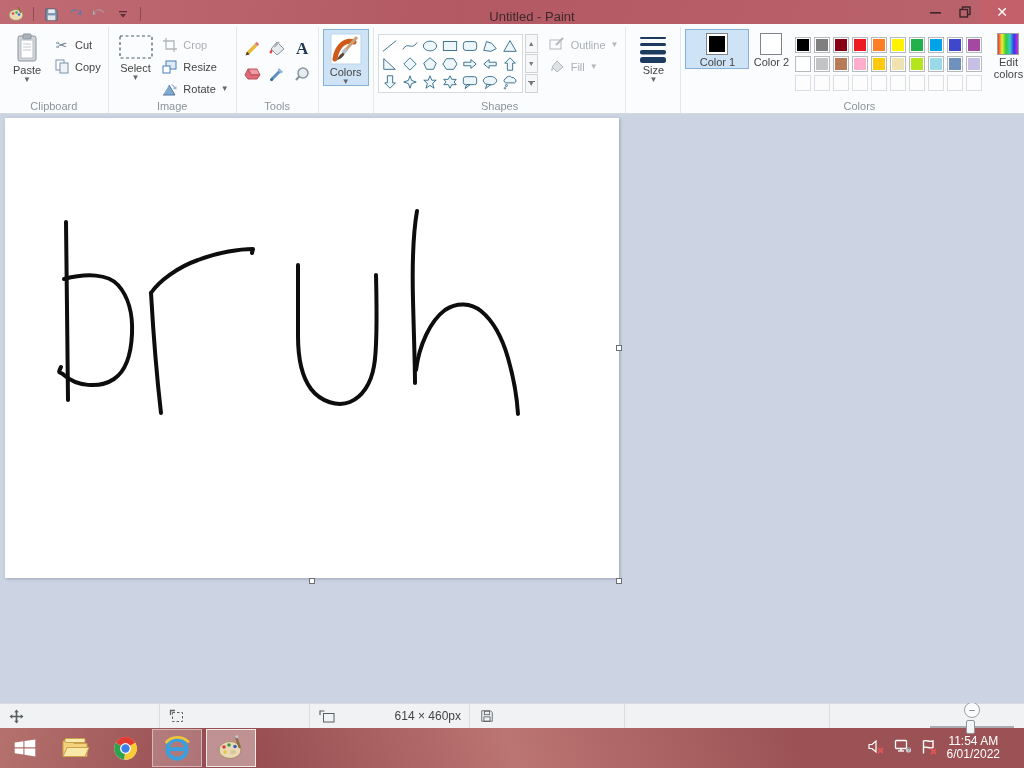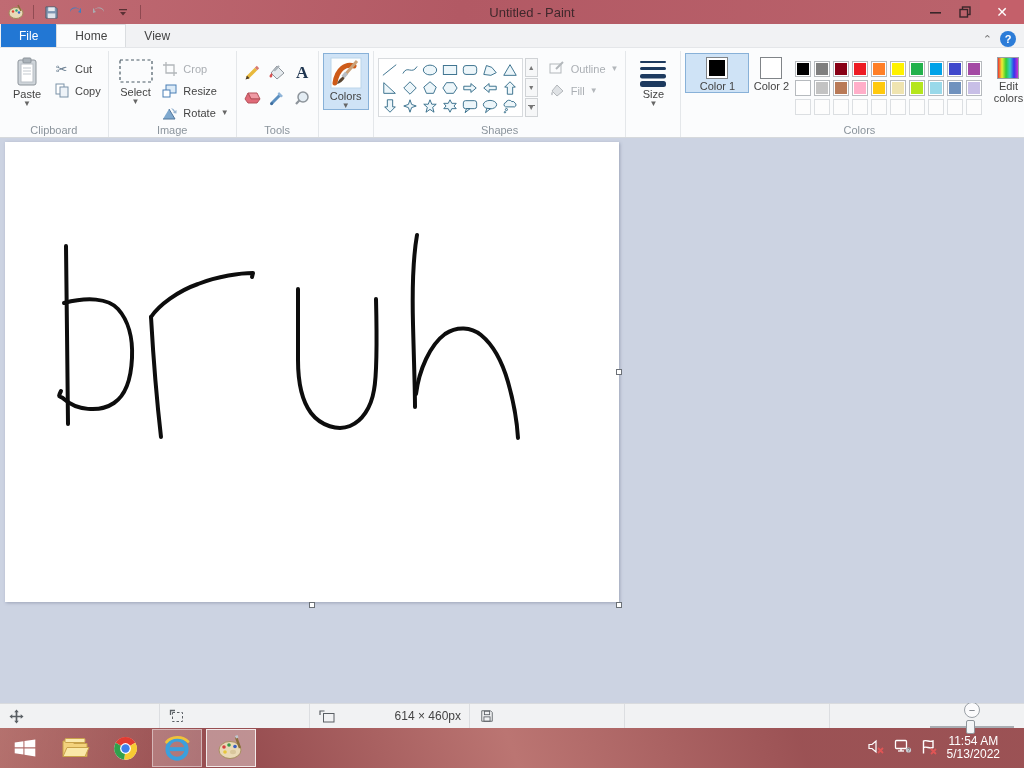--- a/index.html
+++ b/index.html
@@ -1,21 +1,21 @@
 <!DOCTYPE html>
 <html><head>
 <meta charset="utf-8">
 <style>
   * { box-sizing: border-box; margin: 0; padding: 0; }
   html,body { width:1024px; height:768px; overflow:hidden; }
   body { font-family:"Liberation Sans", sans-serif; font-size:12px; color:#444; -webkit-user-select:none; user-select:none; }
   .app { display:flex; flex-direction:column; width:1024px; height:768px; }
 
   
-  .titlebar { height:24px; flex:0 0 24px; background:linear-gradient(100deg,#c06b73,#b25964 45%,#bb636c); display:flex; align-items:center; }
+  .titlebar { height:24px; flex:0 0 24px; background:linear-gradient(100deg,#c06b73,#b25964 45%,#bb636c); display:flex; align-items:flex-end; }
   .qat { display:flex; align-items:center; gap:4px; padding-left:6px; }
   .qat .sep { width:1px; height:14px; background:rgba(60,20,25,.35); margin:0 3px; }
   .qat-btn { width:20px; height:20px; display:flex; align-items:center; justify-content:center; }
   .win-title { flex:1; text-align:center; font-size:13px; color:#40282c; }
   .win-controls { display:flex; height:24px; }
   .win-btn { width:30px; height:24px; display:flex; align-items:center; justify-content:center; color:#3a262a; }
   .win-btn.close { width:44px; background:#c4606a; color:#fff; font-size:14px; }
 
   
   .tabrow { height:24px; flex:0 0 24px; background:#f1f2f4; display:flex; align-items:flex-end; border-bottom:1px solid #e4e6e9; }
@@ -137,29 +137,20 @@
       <div class="win-btn">
           <svg width="12" height="12" viewBox="0 0 12 12" fill="none" stroke="#3a262a" stroke-width="1.4">
             <rect x="3.5" y="1" width="7.5" height="7.5"></rect>
             <rect x="1" y="3.5" width="7.5" height="7.5" fill="#bb636c"></rect>
           </svg>
         </div>
       <div class="win-btn close">✕</div>
     </div>
   </div>
 
-  <div class="tabrow">
-    <div class="tab file">File</div>
-    <div class="tab selected">Home</div>
-    <div class="tab">View</div>
-    <div class="tabrow-right">
-      <span class="chevron-up">⌃</span>
-      <span class="help-circle">?</span>
-    </div>
-  </div>
 
   <div class="ribbon">
 
     <div class="rgroup" style="width:110px">
       <div class="bigbtn">
         <svg width="24" height="30" viewBox="0 0 24 30">
             <rect x="3" y="3" width="18" height="25" rx="2" fill="#cfd5da" stroke="#8d949b"></rect>
             <rect x="8" y="1" width="8" height="5" rx="1" fill="#aab2b9" stroke="#8d949b"></rect>
             <rect x="6" y="7" width="12" height="18" fill="#fff" stroke="#b9bfc5"></rect>
             <line x1="8" y1="11" x2="16" y2="11" stroke="#c3c9cf"></line>
@@ -677,18 +668,18 @@
           </svg>
       </span>
       <span>
         <svg width="17" height="16" viewBox="0 0 17 16">
             <path d="M2.5,1.5 V14.5 M2.5,2 C6,0.5 8,3.5 12,2 V8.5 C8,10 6,7 2.5,8.5" fill="none" stroke="#fff" stroke-width="1.4"></path>
             <path d="M10,10 l5,5 M15,10 l-5,5" stroke="#e05555" stroke-width="1.8"></path>
           </svg>
       </span>
       <div class="clock">
         <div>11:54 AM</div>
-        <div>5/13/2022</div>
+        <div>6/01/2022</div>
       </div>
       <div class="show-desktop"></div>
     </div>
   </div>
 </div>
 
 </body></html>

